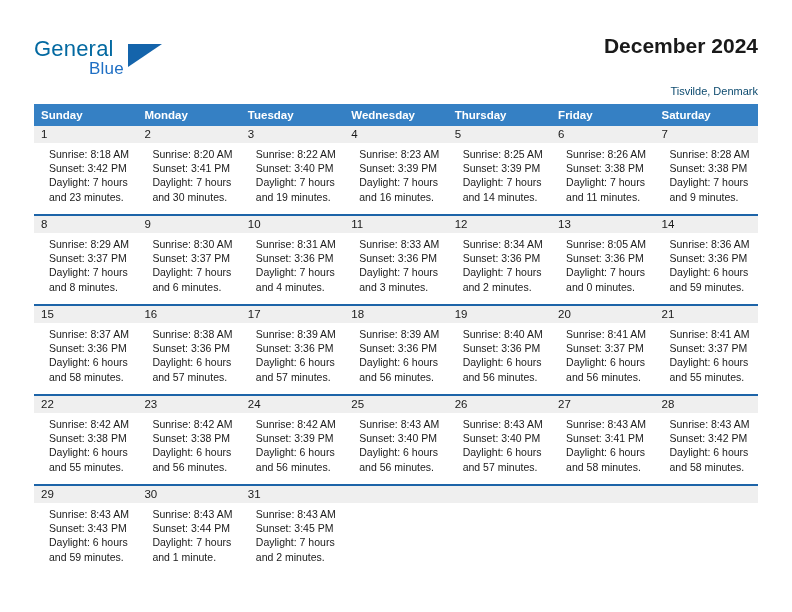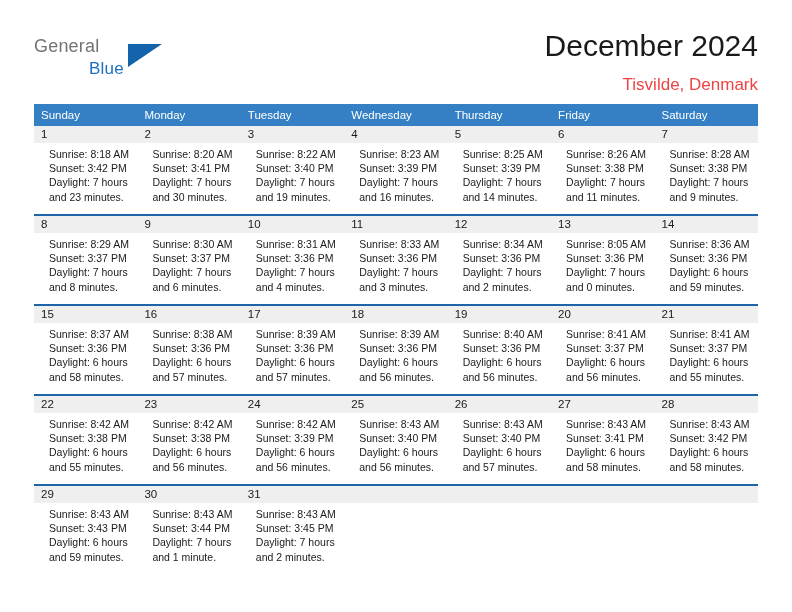--- a/index.html
+++ b/index.html
@@ -33,23 +33,23 @@
     position: absolute;
     left: 0;
     top: 8px;
     width: 210px;
     height: 56px;
   }
   .brand-general {
     position: absolute;
     left: 0;
     top: 0;
-    font-size: 18px;
+    font-size: 22px;
     letter-spacing: .2px;
-    color: #737373;
+    color: #0369a1;
     font-family: "Liberation Sans", sans-serif;
   }
   .brand-blue {
     position: absolute;
     left: 55px;
     top: 23px;
     font-size: 17px;
     letter-spacing: .2px;
     color: #1f6fc4;
     font-family: "Liberation Sans", sans-serif;
@@ -63,45 +63,46 @@
     border-left: 34px solid #1464ab;
     border-bottom: 23px solid transparent;
   }
   .title-block {
     position: absolute;
     right: 0;
     top: 0;
     text-align: right;
   }
   .cal-title {
-    font-size: 30px;
-    font-weight: normal;
+    font-size: 21px;
+    font-weight: bold;
     color: #1a1a1a;
     line-height: 36px;
     white-space: nowrap;
   }
   .cal-subtitle {
-    font-size: 17px;
-    color: #ef4444;
+    font-size: 11px;
+    color: #0c4a6e;
     line-height: 22px;
-    margin-top: 10px;
+    margin-top: 16px;
     white-space: nowrap;
   }
 
   
   .calendar {
     position: absolute;
     left: 34px;
     top: 104px;
     width: 724px;
   }
   .weekday-row {
     display: flex;
     background: #3580c4;
     height: 22px;
+    font-weight: bold;
   }
   .weekday {
     flex: 1 1 0;
     color: #ffffff;
     font-size: 11.5px;
     line-height: 22px;
     padding-left: 7px;
     box-sizing: border-box;
     overflow: hidden;
     white-space: nowrap;

